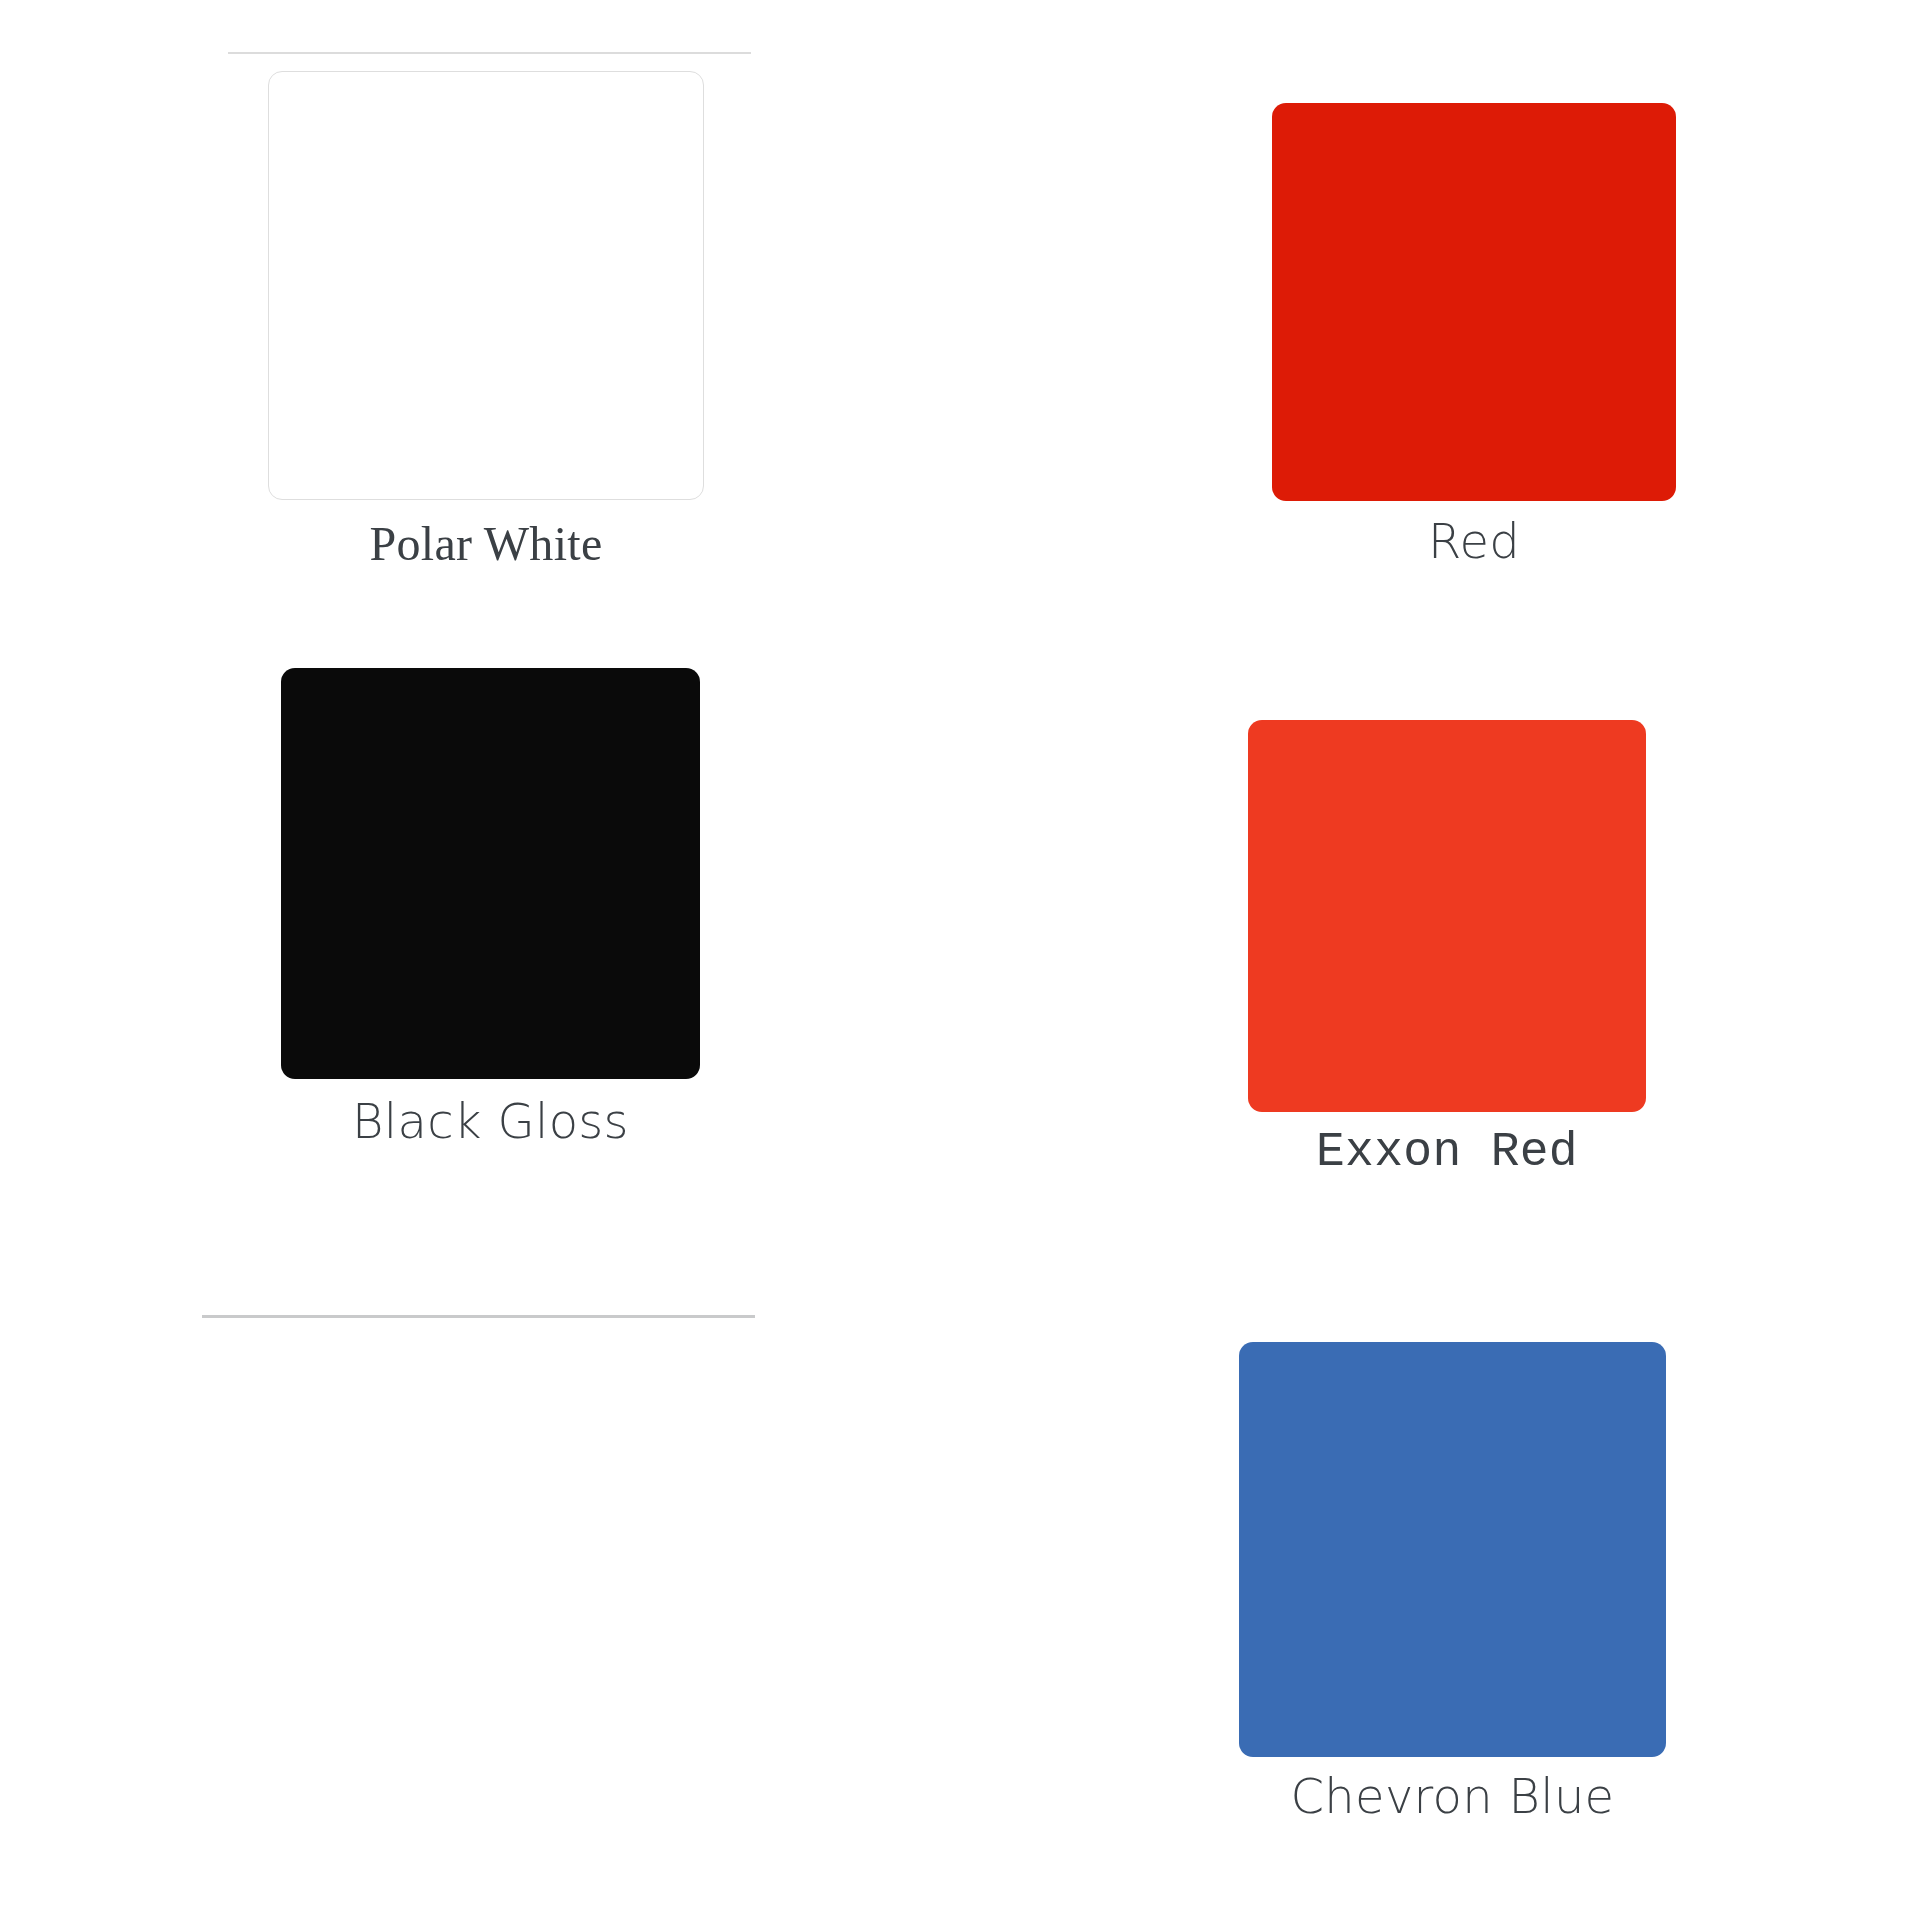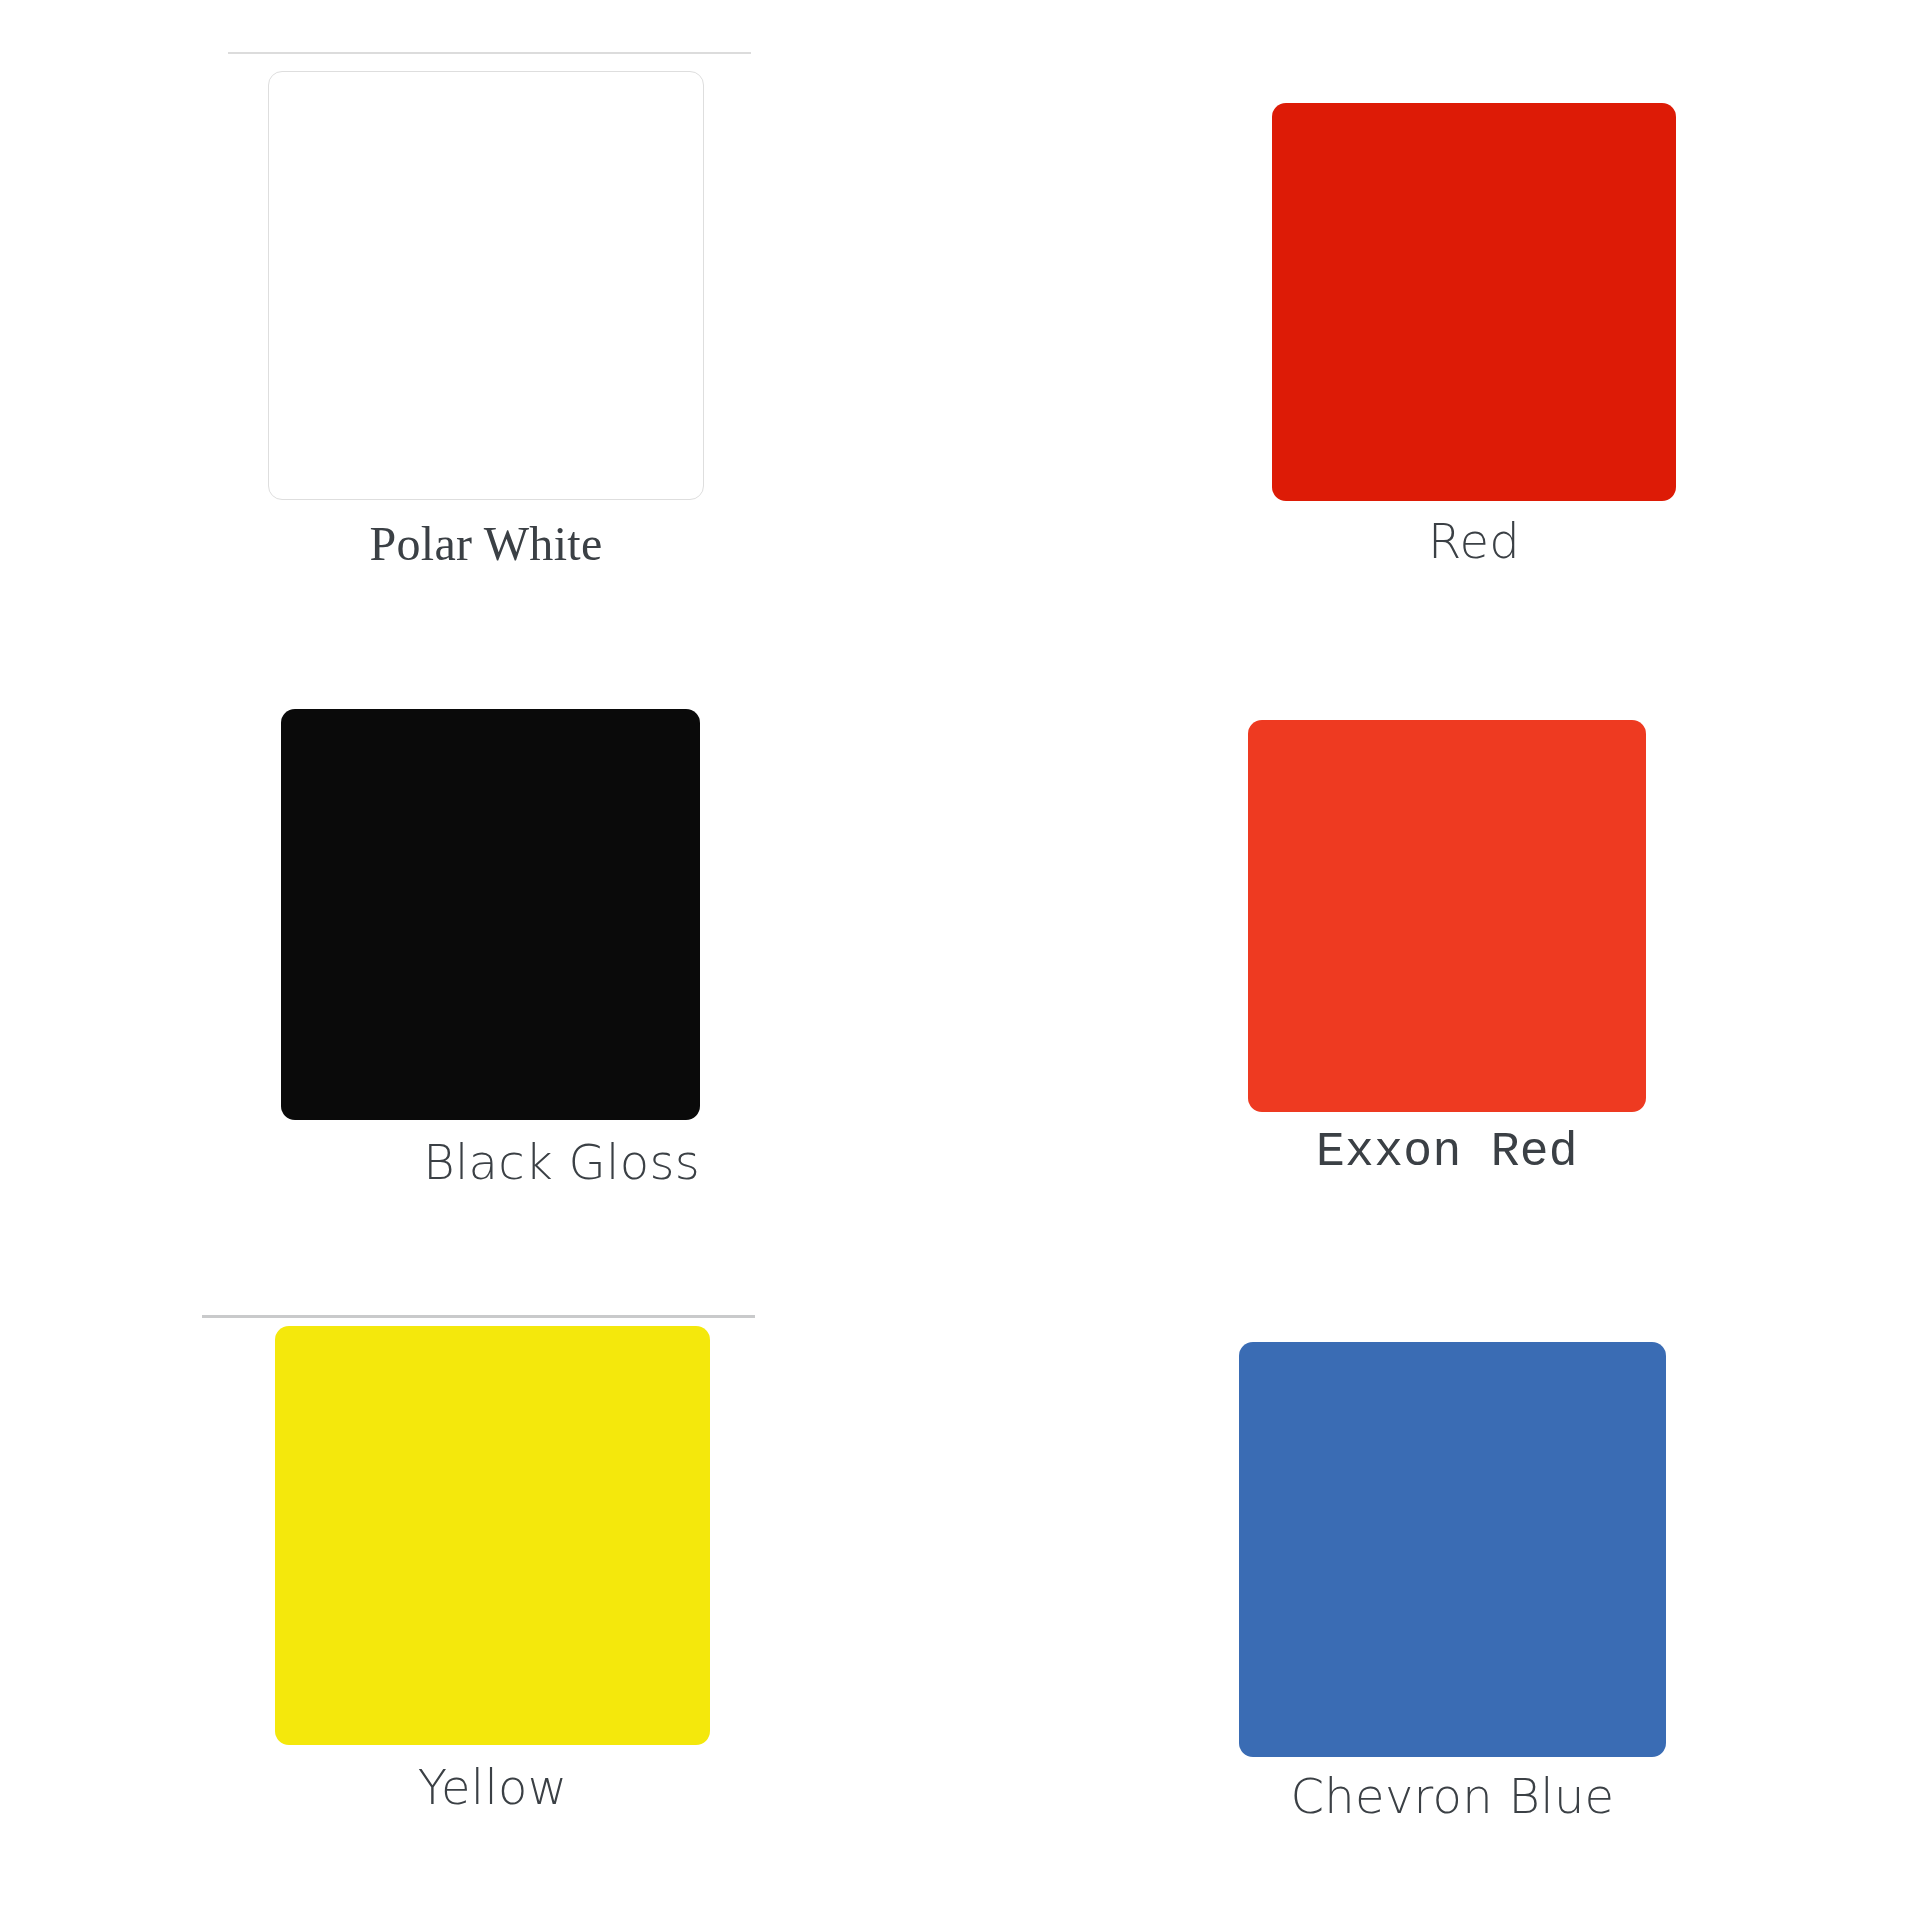--- a/index.html
+++ b/index.html
@@ -68,21 +68,21 @@
 
   
   .cell-polar-white { left: 268px;  top: 71px; font-family: Liberation Serif, serif;  }
   .cell-polar-white .chip { width: 436px; height: 429px; }
   .cell-polar-white .chip-label { margin-top: 18px; }
 
   .cell-red        { left: 1242px; top: 103px; padding-left: 30px;  }
   .cell-red .chip { width: 404px; height: 398px; }
   .cell-red .chip-label { margin-top: 15.4px; }
 
-  .cell-black      { left: 281px;  top: 709px; align-items: flex-end; }
+  .cell-black      { left: 281px;  top: 668px; }
   .cell-black .chip { width: 419px; height: 411px; }
   .cell-black .chip-label { margin-top: 16.7px; }
 
   .cell-exxon      { left: 1248px; top: 720px; font-family: Liberation Mono, monospace; }
   .cell-exxon .chip { width: 398px; height: 392px; }
   .cell-exxon .chip-label { margin-top: 15.4px; }
 
   .cell-yellow     { left: 275px;  top: 1326px; }
   .cell-yellow .chip { width: 435px; height: 419px; }
   .cell-yellow .chip-label { margin-top: 16.7px; }
@@ -112,24 +112,20 @@
   <div class="cell cell-black">
     <div class="chip" style="background: rgb(10, 10, 10);"></div>
     <div class="chip-label" style="color: rgb(59, 64, 69);">Black Gloss</div>
   </div>
 
   <div class="cell cell-exxon">
     <div class="chip" style="background: rgb(238, 58, 33);"></div>
     <div class="chip-label" style="color: rgb(59, 64, 69);">Exxon Red</div>
   </div>
 
-  <div class="cell cell-yellow">
-    <div class="chip" style="background: rgb(244, 232, 12);"></div>
-    <div class="chip-label" style="color: rgb(59, 64, 69);">Yellow</div>
-  </div>
 
   <div class="cell cell-chevron">
     <div class="chip" style="background: rgb(58, 108, 180);"></div>
     <div class="chip-label" style="color: rgb(59, 64, 69);">Chevron Blue</div>
   </div>
 
 </div>
 
 
 </body></html>

